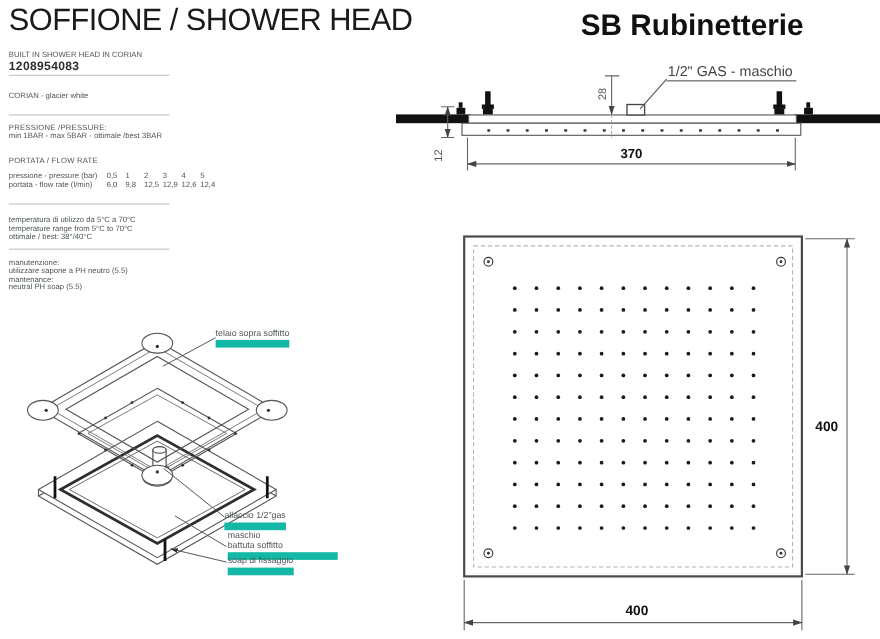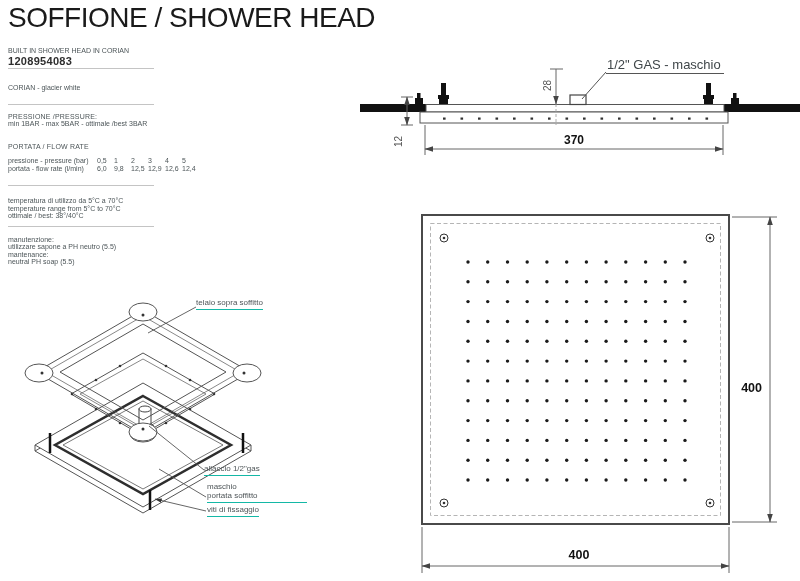--- a/index.html
+++ b/index.html
@@ -16,32 +16,33 @@
   .rule{width:146px;border-top:1px solid #c4c4c4;height:0;}
   .caps{letter-spacing:.2px;}
   .ft-row{white-space:nowrap;}
   .ft-label{display:inline-block;width:89px;}
   .ft-cell{display:inline-block;width:17px;}
 
   
   .dwg-label{position:absolute;color:#4e5558;white-space:nowrap;}
   .lbl-connector{left:606px;top:57px;font-size:13px;color:#3f4649;border-bottom:1px solid #555;padding:0 3px 1px 1px;}
   .lbl-iso{font-size:8px;line-height:8.5px;}
-  .u{border-bottom:1px solid #14b8a6;padding-bottom:1px;}
+  .u{border-bottom:7px solid #14b8a6;padding-bottom:1px;}
 
   svg{position:absolute;}
   .dim-num{font-weight:700;fill:#111;}
   .dim-small{fill:#555;}
 </style>
 </head>
 <body>
 
 <div id="page">
 
   <div class="title">SOFFIONE / SHOWER HEAD</div>
+  <div class="brand">SB Rubinetterie</div>
 
   <div class="specs">
     <div>BUILT IN SHOWER HEAD IN CORIAN</div>
     <div class="code">1208954083</div>
     <div class="rule" style="margin-top:3px"></div>
 
     <div style="margin-top:15px">CORIAN - glacier white</div>
     <div class="rule" style="margin-top:12px"></div>
 
     <div class="caps" style="margin-top:8px">PRESSIONE /PRESSURE:</div>
@@ -401,16 +402,16 @@
       <line x1="178" y1="14" x2="130" y2="40"></line>
       <line x1="186" y1="177" x2="131" y2="133"></line>
       <line x1="188" y1="204" x2="141" y2="176"></line>
       <line x1="188" y1="218" x2="137" y2="206" marker-end="url(#iarr)"></line>
     </g>
   </svg>
 
   <div class="dwg-label lbl-iso u" style="left:196px;top:299px">telaio sopra soffitto</div>
   <div class="dwg-label lbl-iso u" style="left:204px;top:465px">allaccio 1/2"gas</div>
   <div class="dwg-label lbl-iso" style="left:207px;top:483px">maschio</div>
-  <div class="dwg-label lbl-iso u" style="left:207px;top:492px;width:100px">portata soffitto</div>
-  <div class="dwg-label lbl-iso u" style="left:207px;top:506px">viti di fissaggio</div>
+  <div class="dwg-label lbl-iso u" style="left:207px;top:492px;width:100px">battuta soffitto</div>
+  <div class="dwg-label lbl-iso u" style="left:207px;top:506px">soap di fissaggio</div>
 
 </div>
 
 </body></html>

